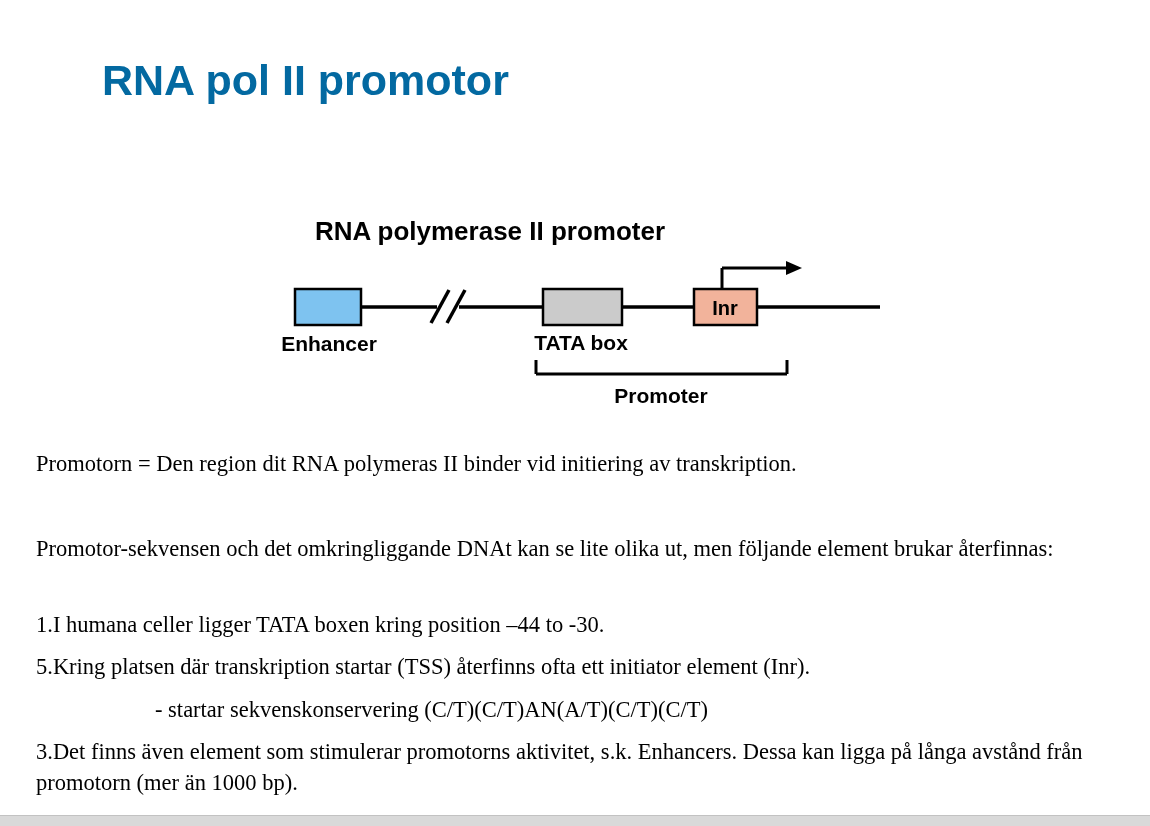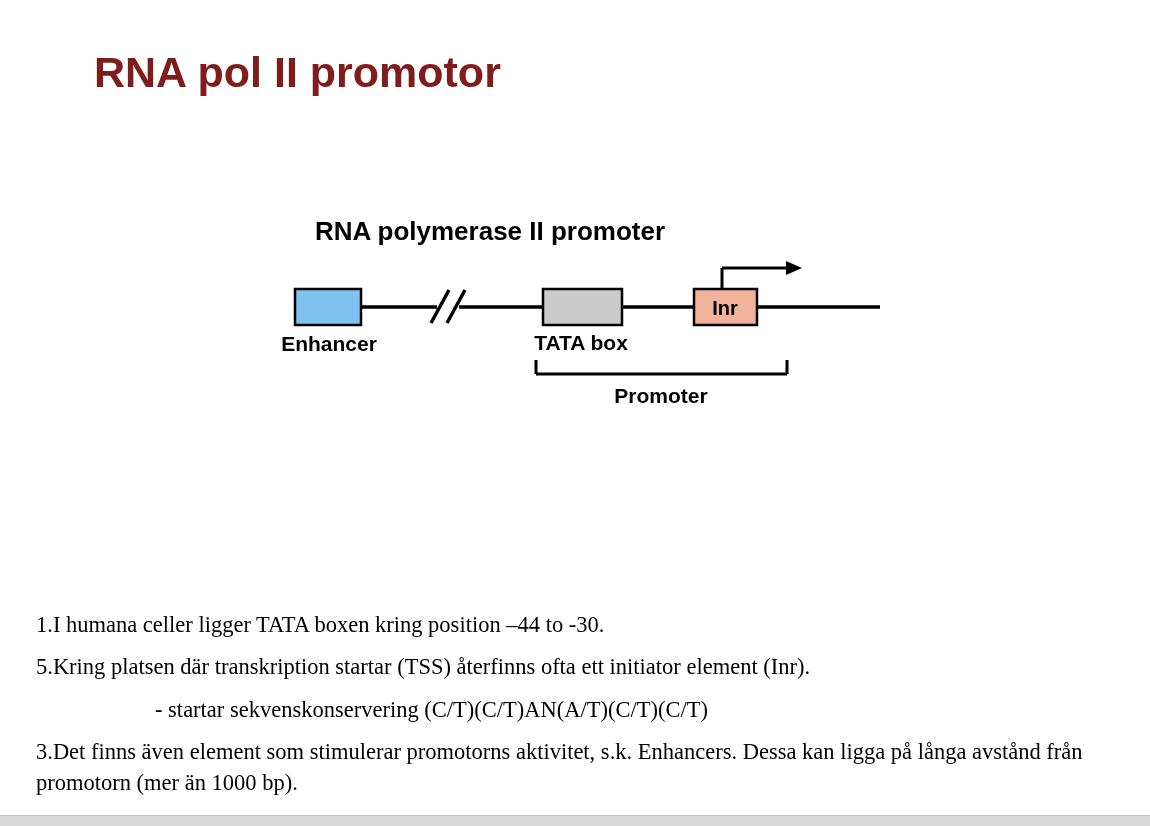--- a/index.html
+++ b/index.html
@@ -13,26 +13,26 @@
     height: 826px;
     background: #ffffff;
     overflow: hidden;
     font-family: "Liberation Serif", serif;
     color: #000000;
   }
   .slide-title {
     position: absolute;
     left: 90px;
     top: 44px;
-    margin: 4px;
+    margin: 12px;
     font-family: "Liberation Sans", sans-serif;
     font-weight: 700;
     font-size: 43px;
     letter-spacing: 0px;
-    color: #7f1d1d;
+    color: #0369a1;
   }
   .diagram-svg {
     position: absolute;
     left: 0;
     top: 205px;
     width: 1150px;
     height: 215px;
   }
   .diagram-svg text {
     font-family: "Liberation Sans", sans-serif;
@@ -104,21 +104,23 @@
     <text class="diagram-label" x="581" y="145" text-anchor="middle">TATA box</text>
 
     <g>
       <line x1="536" y1="169" x2="787" y2="169" stroke="#000" stroke-width="3"></line>
       <line x1="536" y1="169" x2="536" y2="155" stroke="#000" stroke-width="3"></line>
       <line x1="787" y1="169" x2="787" y2="155" stroke="#000" stroke-width="3"></line>
     </g>
     <text class="diagram-label" x="661" y="198" text-anchor="middle">Promoter</text>
   </svg>
 
+  <p class="body-par p1">Promotorn = Den region dit RNA polymeras II binder vid initiering av transkription.</p>
 
+  <p class="body-par p2">Promotor-sekvensen och det omkringliggande DNAt kan se lite olika ut, men följande element brukar återfinnas:</p>
 
   <p class="body-par item1">1.I humana celler ligger TATA boxen kring position  –44 to -30.</p>
 
   <p class="body-par item2">5.Kring platsen där transkription startar (TSS) återfinns ofta ett initiator element (Inr).</p>
 
   <p class="body-par item2-sub">- startar sekvenskonservering (C/T)(C/T)AN(A/T)(C/T)(C/T)</p>
 
   <p class="body-par item3">3.Det finns även element som stimulerar promotorns aktivitet, s.k. Enhancers. Dessa kan ligga på långa avstånd från promotorn (mer än 1000 bp).</p>
 
   <div class="bottom-bar"></div>

